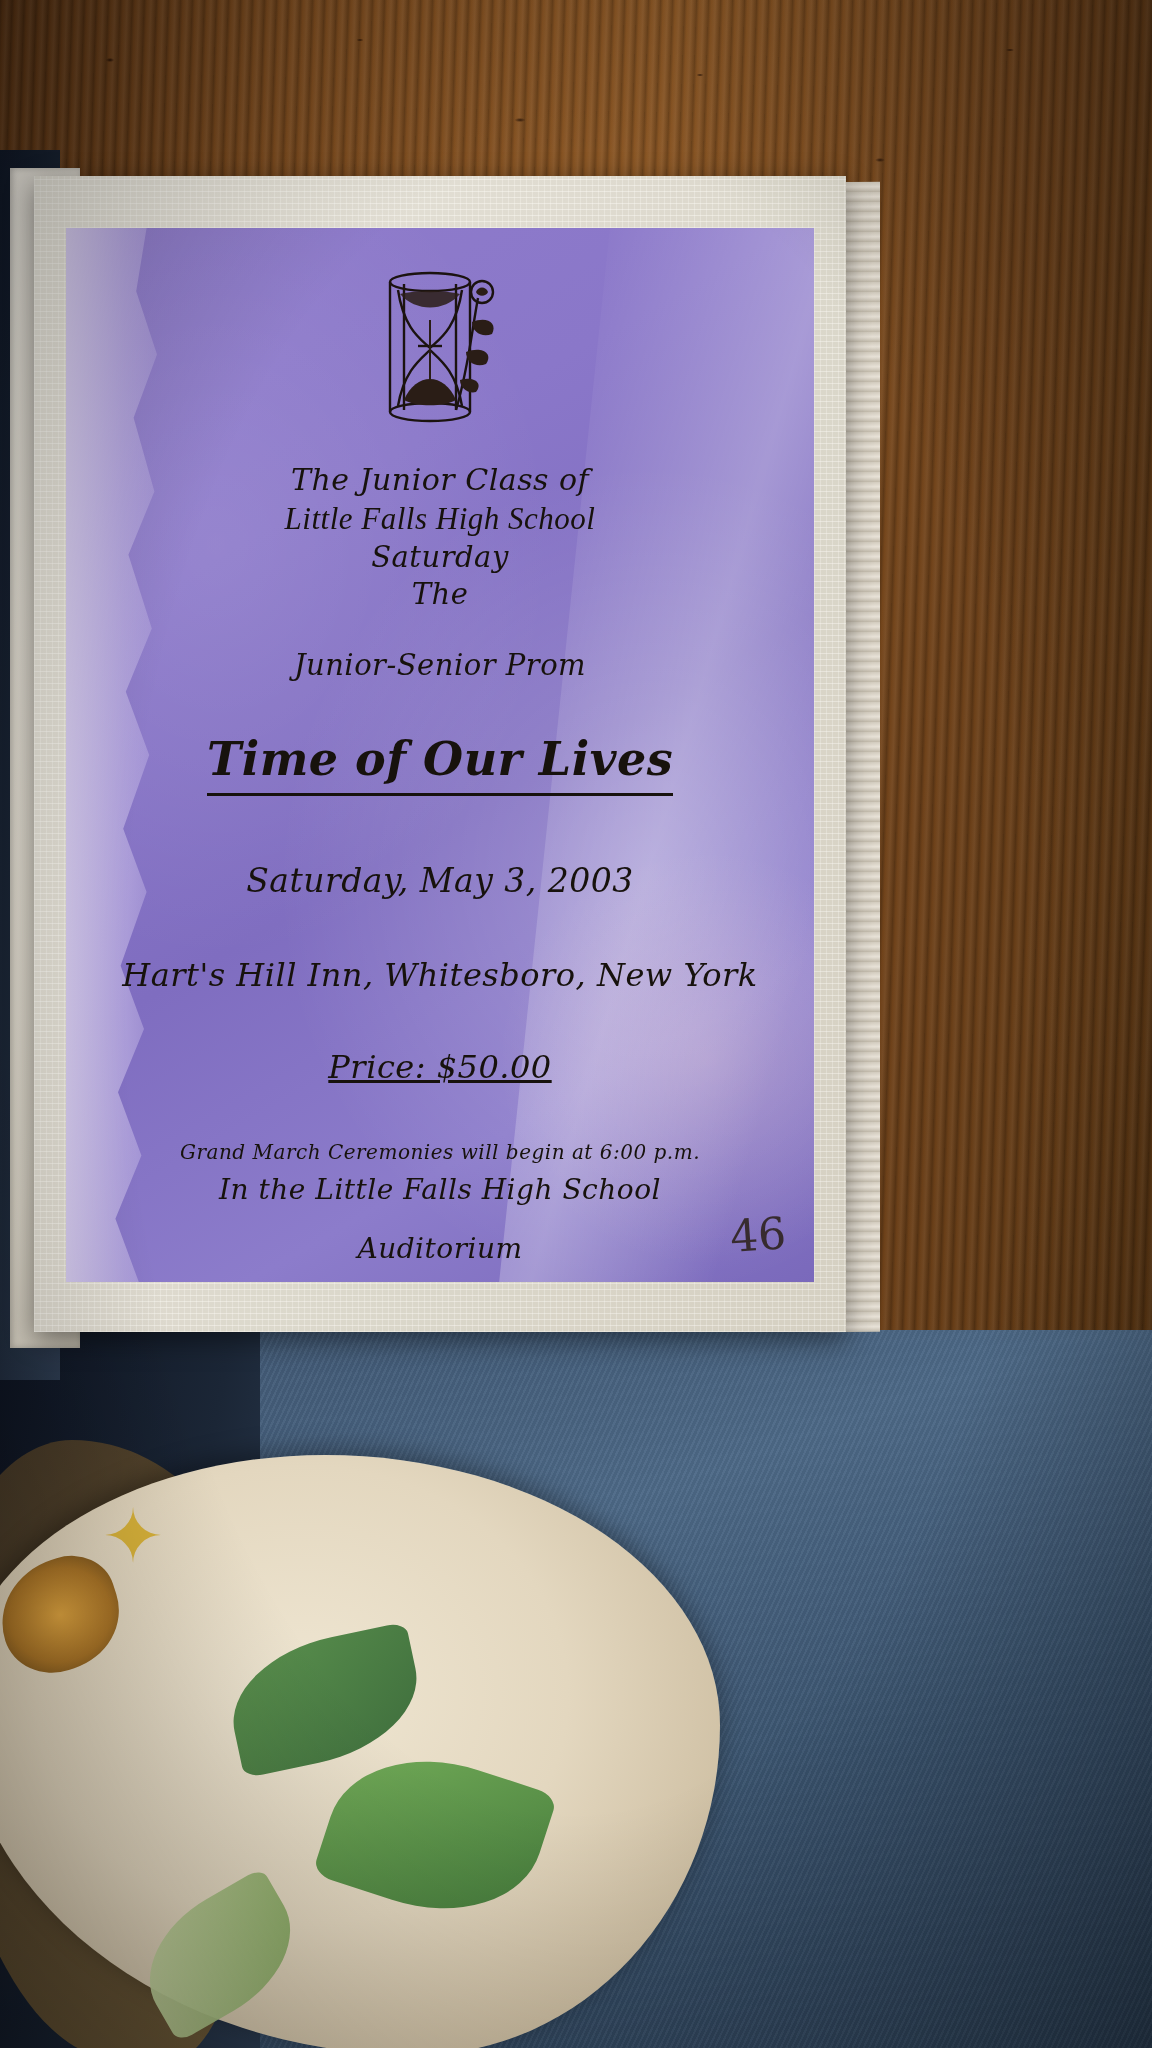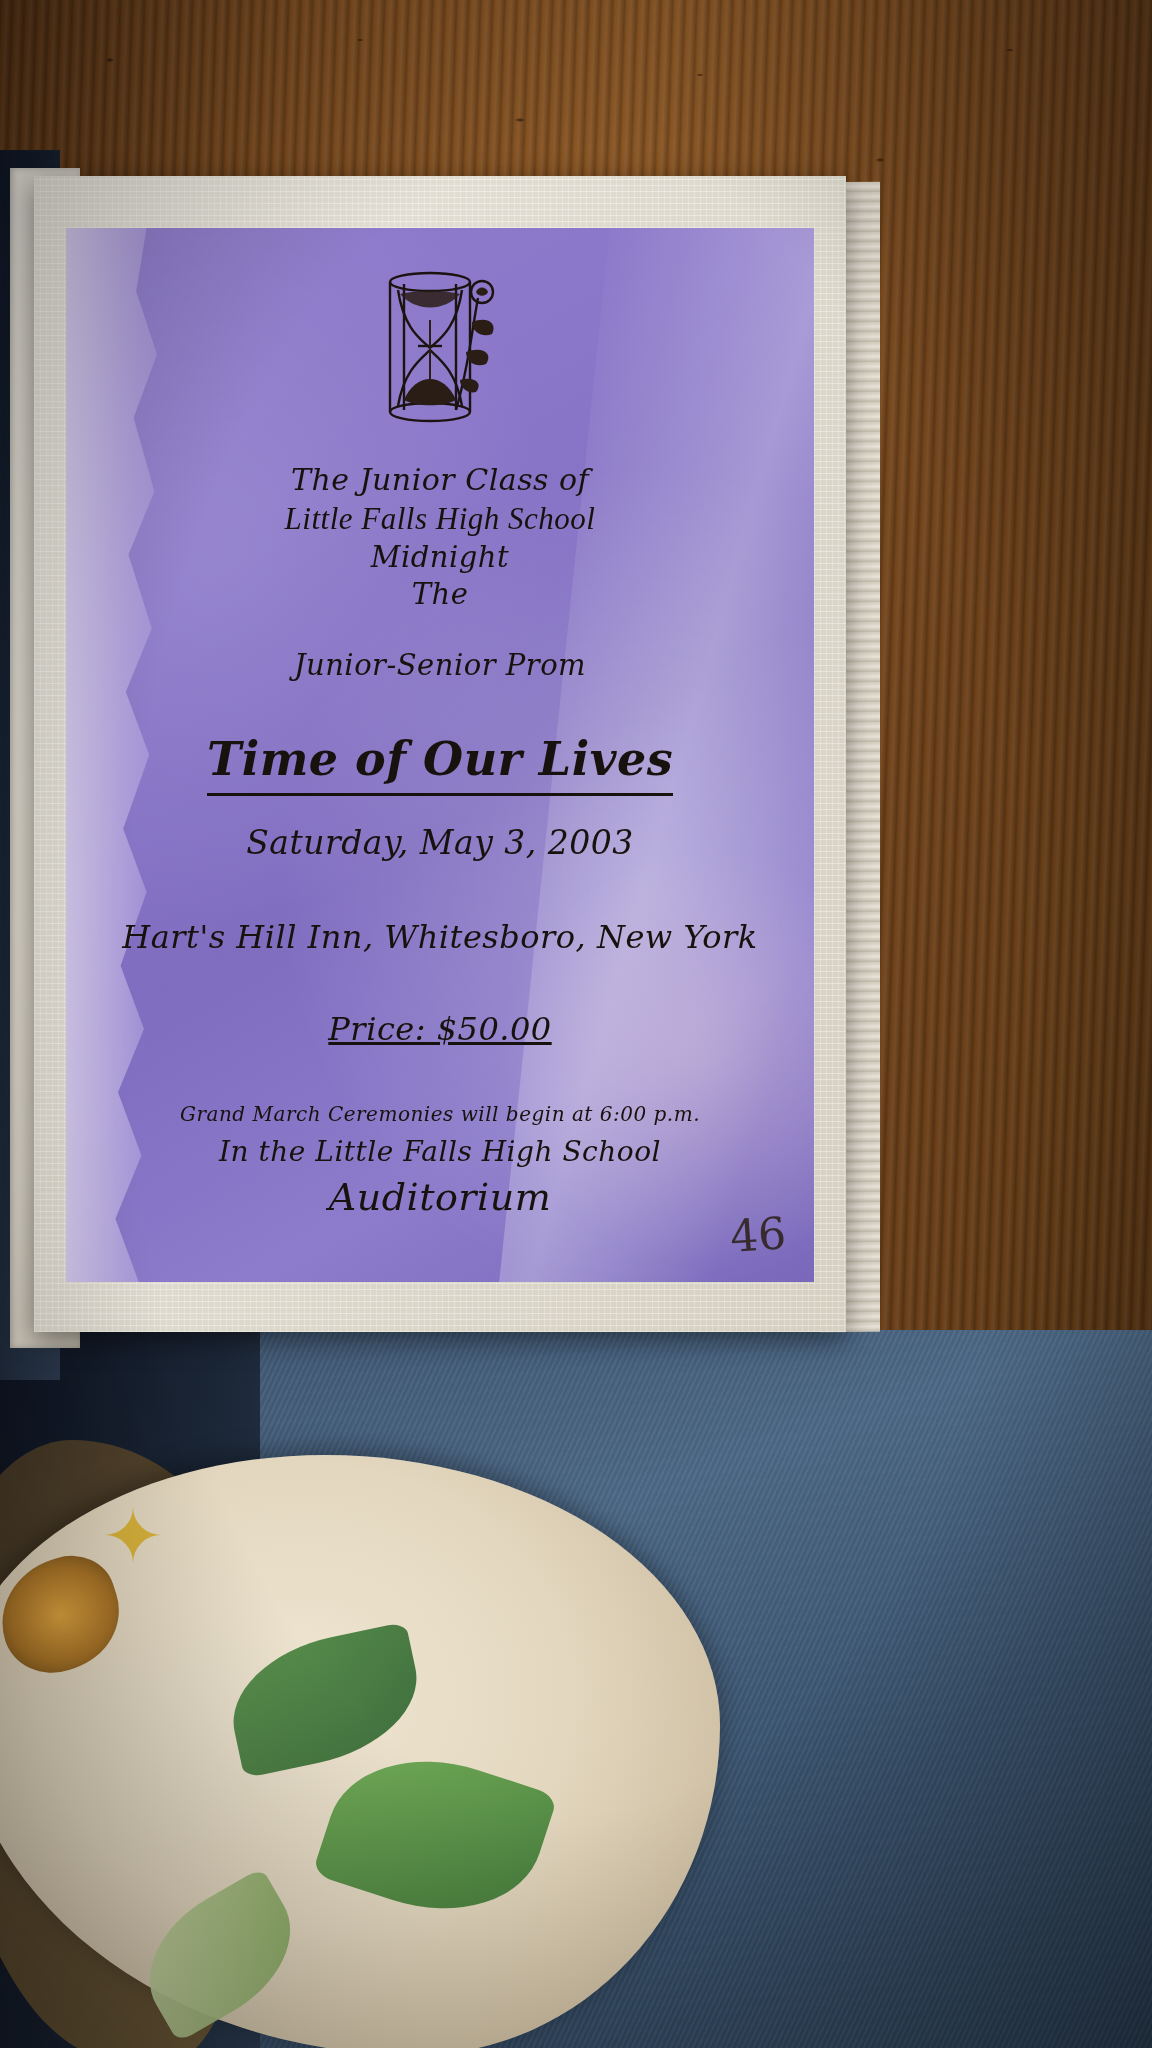--- a/index.html
+++ b/index.html
@@ -211,29 +211,29 @@
 
   .title {
     font-size: 46px;
     font-weight: 700;
     margin-top: 46px;
     display: inline-block;
     border-bottom: 3px solid #17120d;
     padding-bottom: 4px;
   }
 
-  .date { font-size: 33px; margin-top: 26px; }
+  .date { font-size: 33px; margin-top: 64px; }
   .time { font-size: 32px; margin-top: 6px; }
   .venue { font-size: 32px; margin-top: 52px; }
   .price { font-size: 32px; margin-top: 52px; text-decoration: underline; }
 
   .notes { margin-top: 52px; }
   .notes .n-1 { font-size: 20px; }
   .notes .n-2 { font-size: 28px; margin-top: 6px; }
-  .notes .n-3 { font-size: 38px; margin-top: 3px; }
+  .notes .n-3 { font-size: 28px; margin-top: 23px; }
 
   
   .page-num {
     position: absolute;
     right: 28px;
     bottom: 22px;
     z-index: 4;
     font-family: "DejaVu Serif", serif;
     font-size: 44px;
     color: #2a1f16;
@@ -317,21 +317,21 @@
 
           <path d="M112 62 C126 56, 138 62, 132 74 C122 78, 112 72, 112 62 Z" fill="#2a1d16"></path>
           <path d="M106 92 C120 86, 134 92, 126 104 C116 108, 106 102, 106 92 Z" fill="#2a1d16"></path>
           <path d="M100 120 C112 116, 124 122, 116 132 C108 134, 100 128, 100 120 Z" fill="#2a1d16"></path>
         </svg>
       </div>
 
       <div class="blk-top">
         <div class="line l-1">The Junior Class of</div>
         <div class="line l-2">Little Falls High School</div>
-        <div class="line l-3">Midnight</div>
+        <div class="line l-3">Saturday</div>
         <div class="line l-4">The</div>
       </div>
 
       <div class="line prom">Junior-Senior Prom</div>
 
       <div><span class="line title">Time of Our Lives</span></div>
 
       <div class="line date">Saturday, May 3, 2003</div>
       <div class="line venue">Hart's Hill Inn, Whitesboro, New York</div>
       <div class="line price">Price:  $50.00</div>

